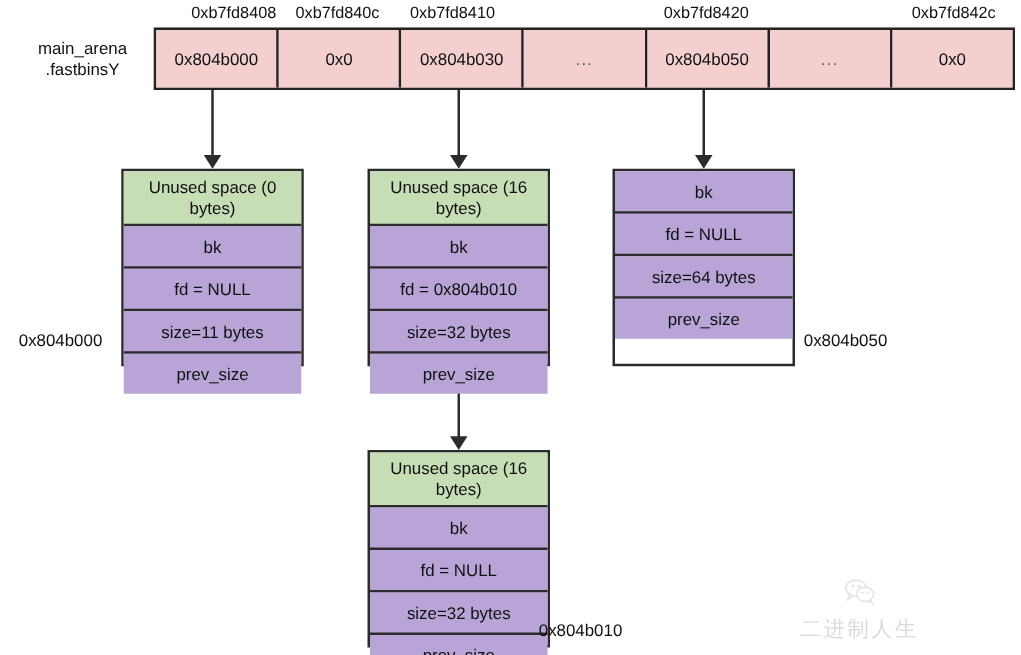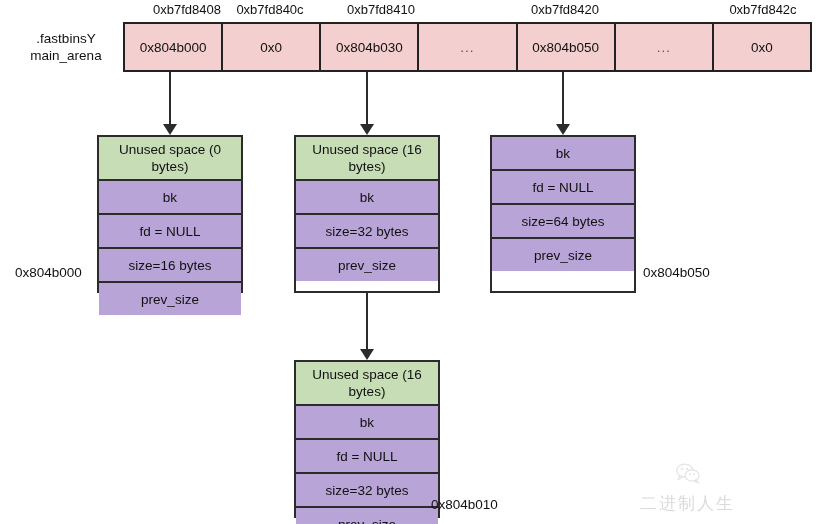--- a/index.html
+++ b/index.html
@@ -132,27 +132,27 @@
     font-family: "DejaVu Sans", sans-serif;
   }
   .wm-icon { width: 26px; height: 22px; display:block; }
 </style>
 </head>
 <body>
 
 <div id="stage">
 
   <div class="arena-label">
+    <div>main_arena</div>
     <div>.fastbinsY</div>
-    <div>main_arena</div>
   </div>
 
   <div class="fb-addr" style="left:123px; width:98px;text-align:right;">0xb7fd8408</div>
   <div class="fb-addr" style="left:221px; width:98px;">0xb7fd840c</div>
-  <div class="fb-addr" style="left:332px; width:98px;">0xb7fd8410</div>
+  <div class="fb-addr" style="left:313px; width:98px;">0xb7fd8410</div>
   <div class="fb-addr" style="left:516px; width:98px;">0xb7fd8420</div>
   <div class="fb-addr" style="left:714px; width:98px;">0xb7fd842c</div>
 
   <div class="fastbins-table">
     <div class="fb-cell">0x804b000</div>
     <div class="fb-cell">0x0</div>
     <div class="fb-cell">0x804b030</div>
     <div class="fb-cell ellipsis">...</div>
     <div class="fb-cell">0x804b050</div>
     <div class="fb-cell ellipsis">...</div>
@@ -168,28 +168,29 @@
   <div class="vline" style="left:562px; top:72px; height:54px;"></div>
   <div class="arrowhead" style="left:556px; top:124px;"></div>
 
   <div class="vline" style="left:366px; top:293px; height:58px;"></div>
   <div class="arrowhead" style="left:360px; top:349px;"></div>
 
   <div class="chunk" style="left:97px; top:135px; width:146px; height:158px;">
     <div class="row unused" style="height:44px;">Unused space (0 bytes)</div>
     <div class="row" style="height:28px;">bk</div>
     <div class="row" style="height:29px;">fd = NULL</div>
-    <div class="row" style="height:28px;">size=16 bytes</div>
+    <div class="row" style="height:28px;">size=11 bytes</div>
     <div class="row" style="height:29px;">prev_size</div>
   </div>
   <div class="side-addr" style="left:15px; top:265px;">0x804b000</div>
 
   <div class="chunk" style="left:294px; top:135px; width:146px; height:158px;">
     <div class="row unused" style="height:44px;">Unused space (16 bytes)</div>
     <div class="row" style="height:28px;">bk</div>
+    <div class="row" style="height:29px;">fd = 0x804b010</div>
     <div class="row" style="height:28px;">size=32 bytes</div>
     <div class="row" style="height:29px;">prev_size</div>
   </div>
 
   <div class="chunk" style="left:490px; top:135px; width:146px; height:158px;">
     <div class="row" style="height:28px;">bk</div>
     <div class="row" style="height:29px;">fd = NULL</div>
     <div class="row" style="height:28px;text-align:center;">size=64 bytes</div>
     <div class="row" style="height:29px;">prev_size</div>
   </div>

